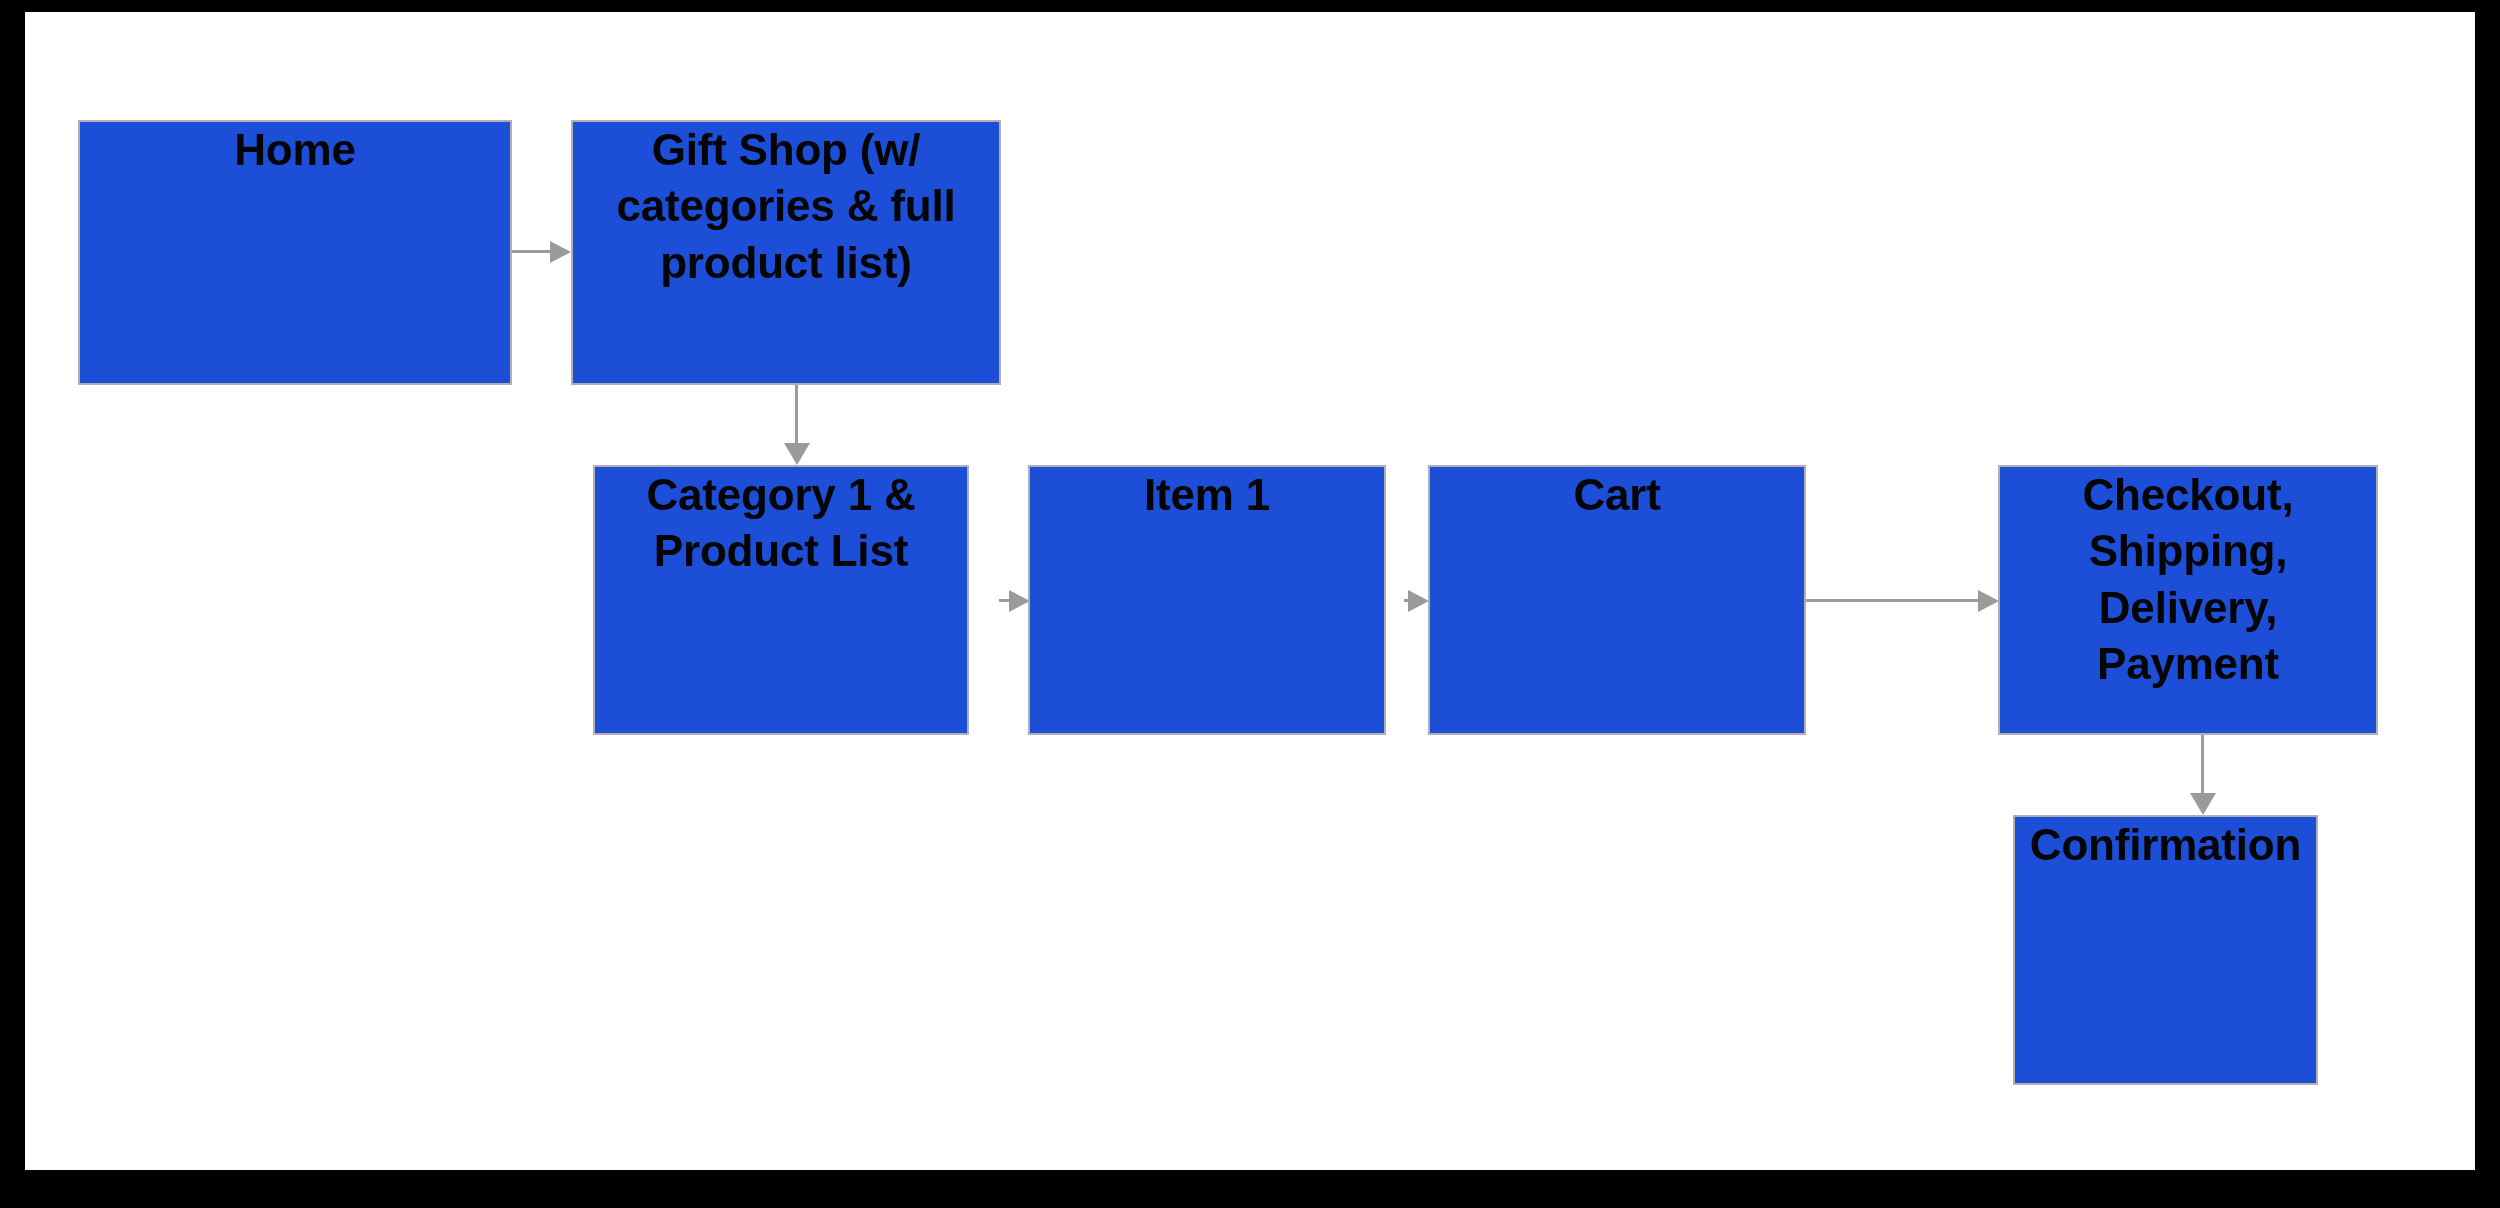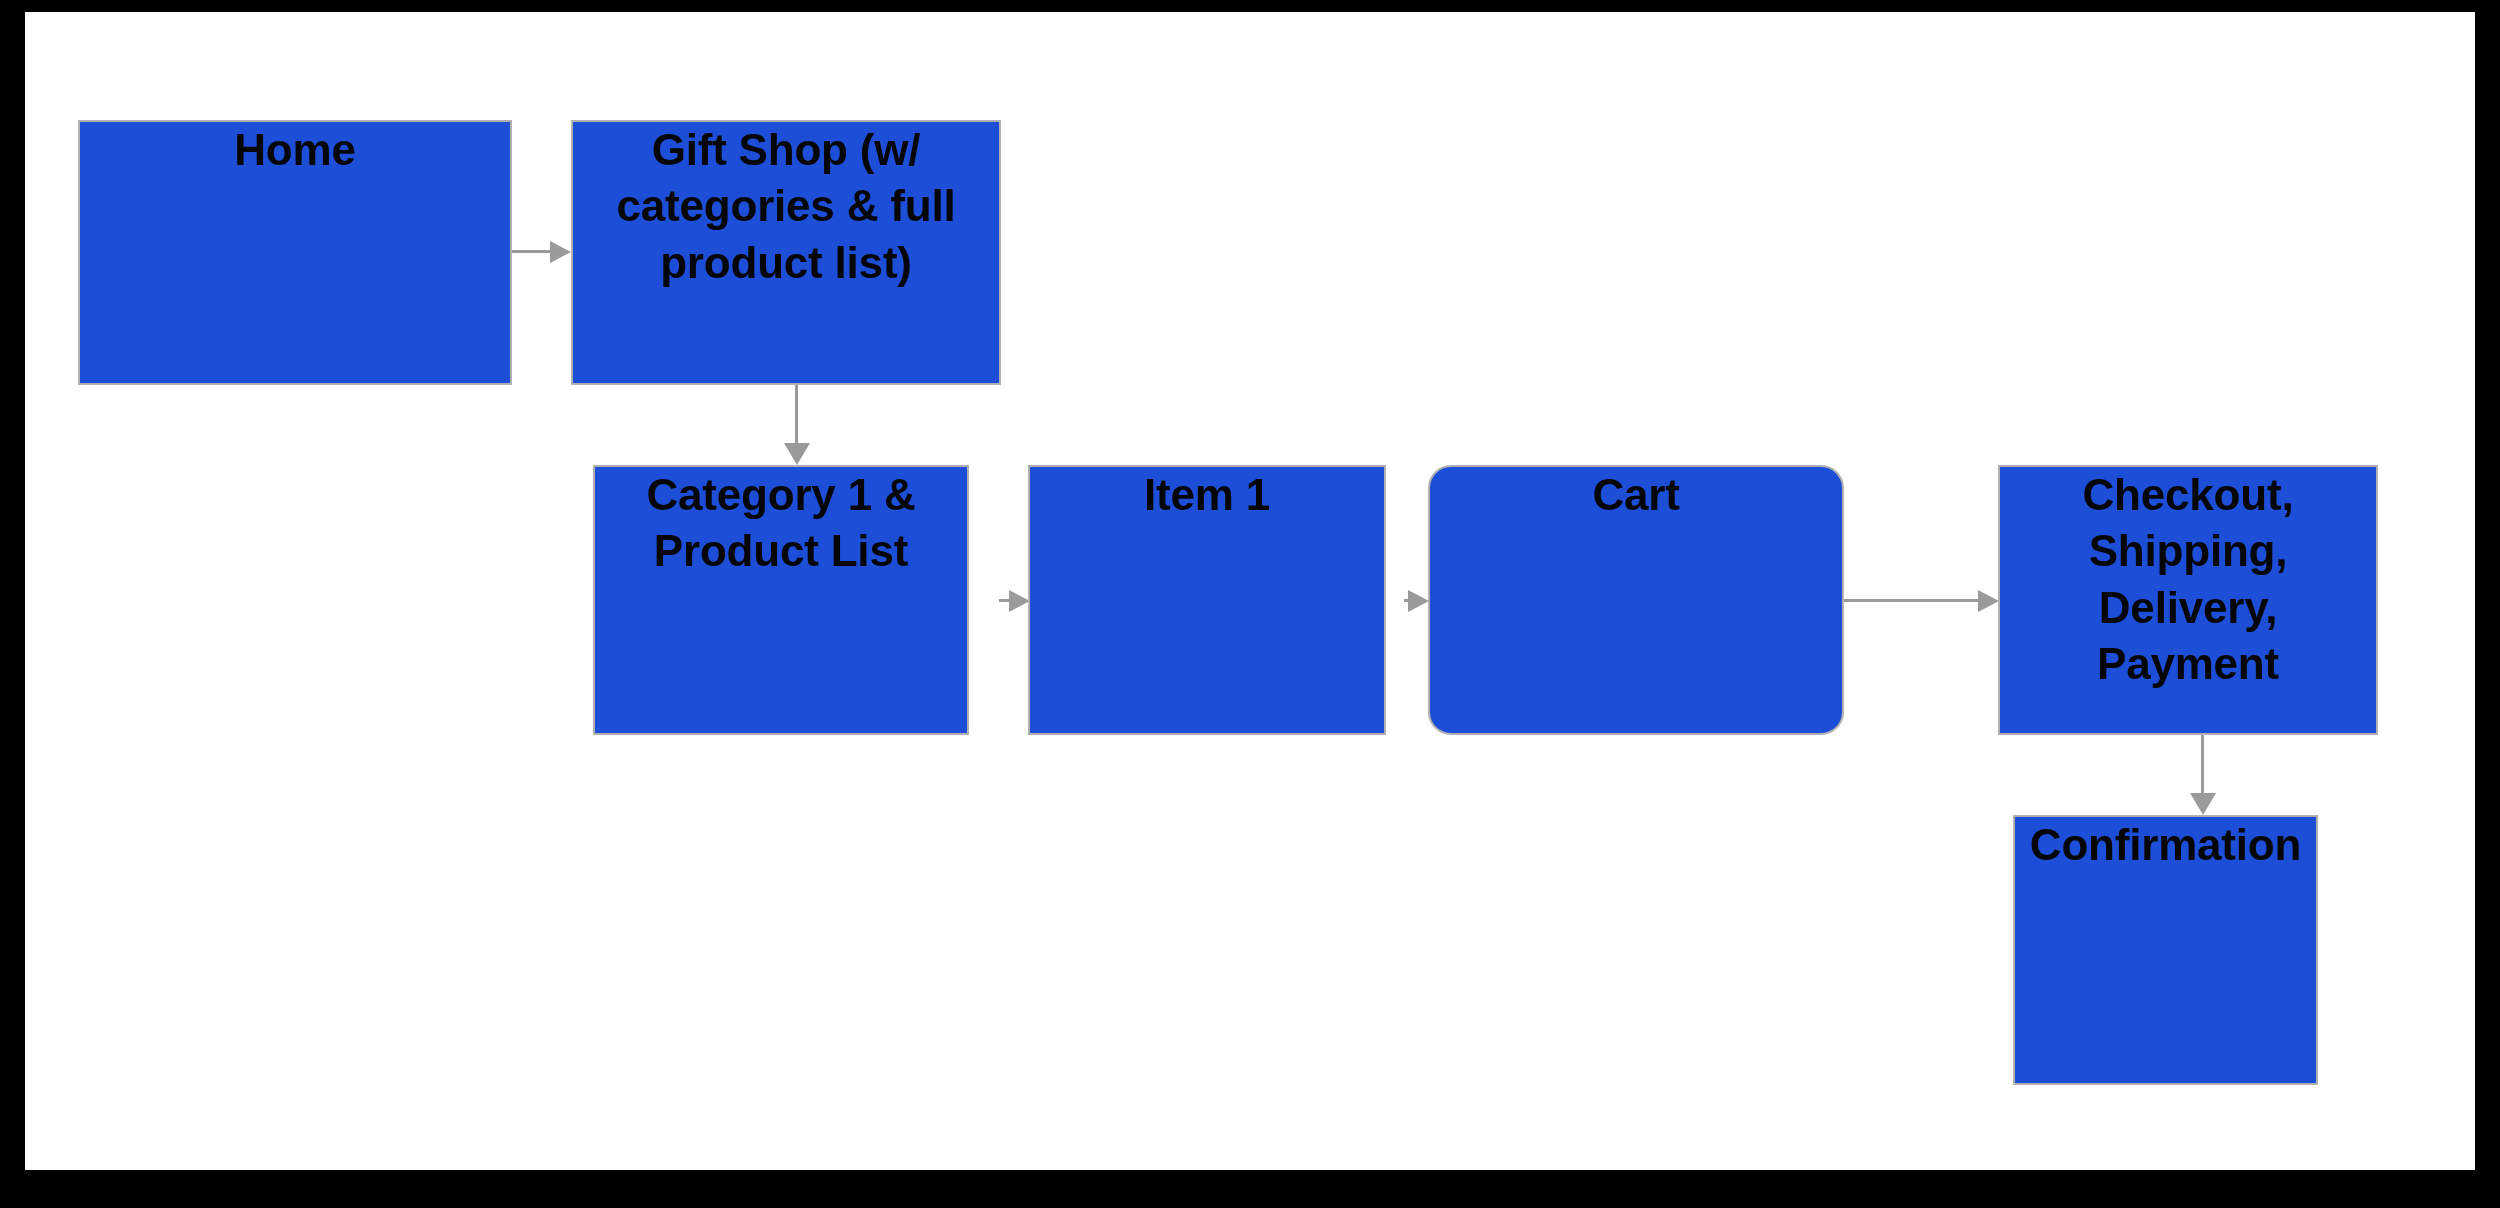--- a/index.html
+++ b/index.html
@@ -54,21 +54,21 @@
     white-space: pre-line;
     padding: 0 10px;
     -webkit-font-smoothing: antialiased;
   }
 
   
   #node-home          { left: 53px;   top: 108px; width: 434px;  height: 265px; }
   #node-gift-shop     { left: 546px;  top: 108px; width: 430px;  height: 265px; }
   #node-category      { left: 568px;  top: 453px; width: 376px;  height: 270px; }
   #node-item          { left: 1003px; top: 453px; width: 358px;  height: 270px; }
-  #node-cart          { left: 1403px; top: 453px; width: 416px;  height: 270px; border-radius: 23px; }
+  #node-cart          { left: 1403px; top: 453px; width: 378px;  height: 270px; }
   #node-checkout      { left: 1973px; top: 453px; width: 380px;  height: 270px; }
   #node-confirmation  { left: 1988px; top: 803px; width: 305px;  height: 270px; }
 
   
   .connector { position: absolute; }
   .conn-line-h {
     position: absolute;
     height: 3px;
     background: #9a9a9a;
     top: 0;

